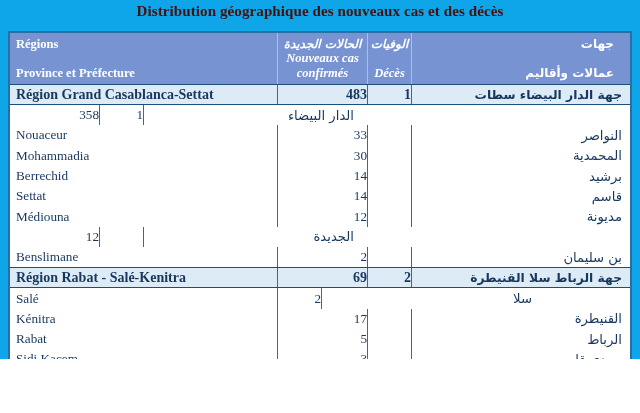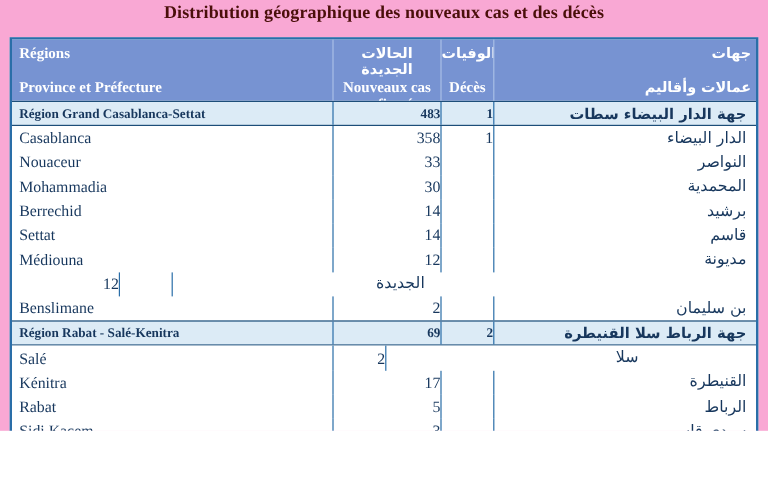--- a/index.html
+++ b/index.html
@@ -1,18 +1,18 @@
 <!DOCTYPE html>
 <html><head>
 <meta charset="utf-8">
 <style>
   html,body { margin:0; padding:0; }
   .page {
     position:relative; width:640px; height:359px;
-    background:#f9a8d4; overflow:hidden;
+    background:#0ea5e9; overflow:hidden;
     font-family:"Liberation Serif","DejaVu Serif","DejaVu Sans",serif;
     color:#17375d;
   }
   .title {
     position:absolute; top:3px; left:0; width:100%;
     text-align:center; font-weight:bold; font-size:15px;
     color:#4a0f0a; letter-spacing:.1px;
   }
   .table {
     position:absolute; top:31px; left:8px; width:624px;
@@ -28,31 +28,31 @@
   .region .c1, .region .c2, .region .c3, .data .c1, .data .c2, .data .c3, .partial .c1, .partial .c2, .partial .c3 {
     border-right:1.5px solid #2a6ea8;
   }
   
   .header {
     background:#7793d2; color:#ffffff; font-weight:bold; height:51px;
   }
   .header .cell { justify-content:space-between; padding:4px 0; }
   .header .c1, .header .c2, .header .c3 { border-right:1.5px solid #a9bfe6; }
   .header .c1 { padding-left:6px; }
-  .header .c2, .header .c3 { text-align:center; }
-  .header .c4 { text-align:right; padding-right:4px; }
+  .header .c2, .header .c3 { text-align:center;font-style:italic; }
+  .header .c4 { text-align:right; padding-right:16px; }
   .h-fr { font-size:12.5px; line-height:1.15; }
   .h-ar { font-size:12px; line-height:1.2; font-family:"DejaVu Sans",sans-serif; font-weight:bold; }
   
   .region {
     background:#dcebf6; font-weight:bold; height:19px;
     border-top:1.5px solid #1d4e79; border-bottom:1.5px solid #1d4e79;
     align-items:stretch;
   }
-  .region .cell { font-size:11px; }
+  .region .cell { font-size:14px; }
   
   .data { height:20.3px; background:#ffffff; }
   .data .cell { font-size:13.2px; }
   .name-fr { text-align:left; padding-left:6px; white-space:nowrap; }
   .num { text-align:right; }
   .name-ar {
     text-align:right; padding-right:8px; white-space:nowrap;
     font-family:"DejaVu Sans",sans-serif; font-size:12px;
   }
   .region .name-ar { font-weight:bold; font-size:12.3px; }
@@ -86,21 +86,20 @@
     </div>
 
     <div id="table-body">
         <div class="row region">
     <div class="cell c1 name-fr">Région Grand Casablanca-Settat</div>
     <div class="cell c2 num">483</div>
     <div class="cell c3 num">1</div>
     <div class="cell c4 name-ar">جهة الدار البيضاء سطات</div>
   </div>
         <div class="row data">
-    <div class="cell c1 name-fr">Casablanca</div>
     <div class="cell c2 num">358</div>
     <div class="cell c3 num">1</div>
     <div class="cell c4 name-ar">الدار البيضاء</div>
   </div>
         <div class="row data">
     <div class="cell c1 name-fr">Nouaceur</div>
     <div class="cell c2 num">33</div>
     <div class="cell c3 num"></div>
     <div class="cell c4 name-ar">النواصر</div>
   </div>

